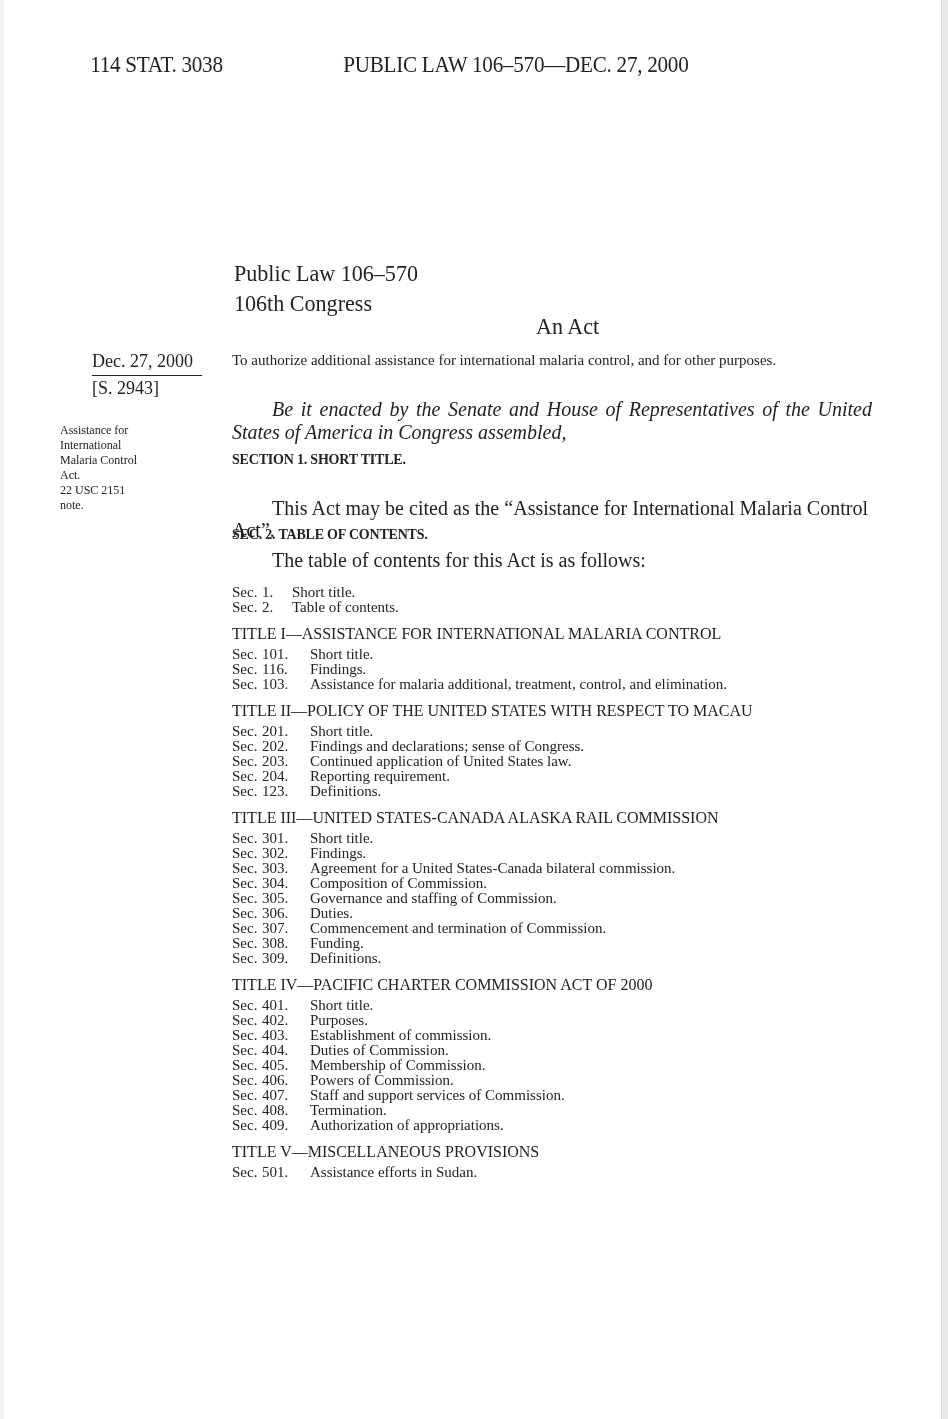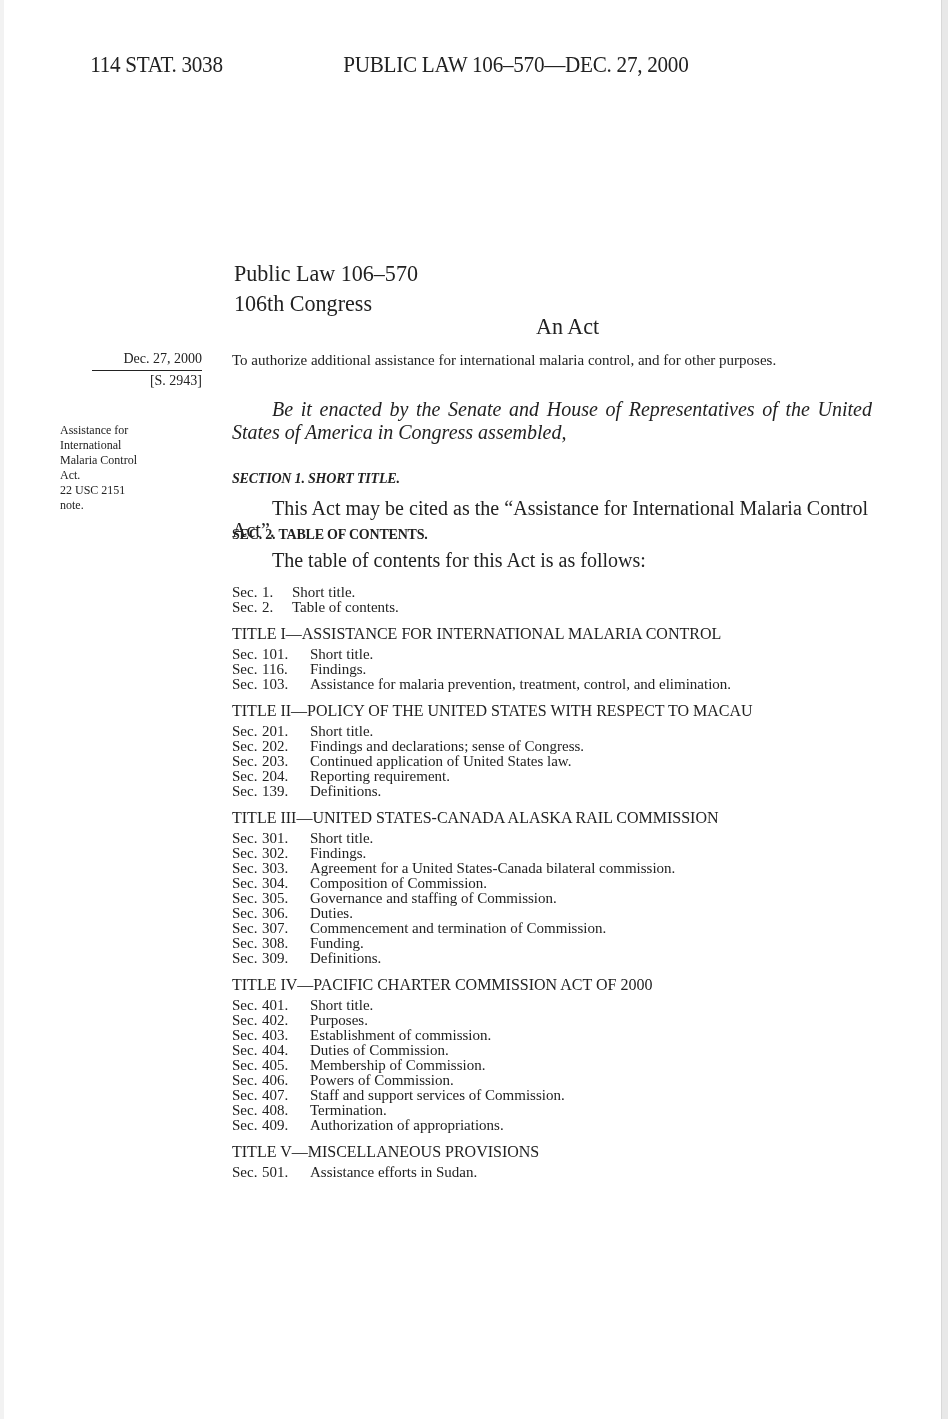--- a/index.html
+++ b/index.html
@@ -7,21 +7,21 @@
       width: 948px; height: 1419px; position: relative; overflow: hidden;
       font-family: "Liberation Serif", "DejaVu Serif", serif; color: #222;
     }
     .edge-right { position: absolute; top: 0; right: 0; width: 6px; height: 1419px; background: #e8e8e8; border-left: 1px solid #d8d8d8; }
     .edge-left { position: absolute; top: 0; left: 0; width: 4px; height: 1419px; background: #f2f2f2; }
     .running-head { position: absolute; top: 52px; left: 0; width: 948px; height: 30px; font-size: 23px; letter-spacing: -0.3px; transform: scaleX(0.92); transform-origin: left; }
     .rh-stat { position: absolute; left: 98px; }
     .rh-law { position: absolute; left: 373px; }
     .law-title { position: absolute; left: 234px; top: 258px; font-size: 24px; line-height: 30px; transform: scaleX(0.92); transform-origin: left; }
     .act-heading { position: absolute; left: 536px; top: 313px; font-size: 24px; transform: scaleX(0.92); transform-origin: left; }
-    .margin-date { position: absolute; left: 92px; top: 351px; width: 110px; text-align: right; font-size: 14px; }
+    .margin-date { position: absolute; left: 92px; top: 351px; width: 110px; text-align: left; font-size: 18px; }
     .margin-date .d1 { border-bottom: 1px solid #222; padding-bottom: 3px; }
     .margin-date .d2 { padding-top: 2px; }
     .purpose { position: absolute; left: 232px; top: 351px; width: 636px; text-align: left; font-size: 15px; line-height: 18px; }
     .margin-note { position: absolute; left: 60px; top: 423px; width: 160px; font-size: 12px; line-height: 15px; }
     .enacting { position: absolute; left: 232px; top: 398px; width: 640px; font-size: 20px; font-style: italic; line-height: 23px; text-indent: 40px; text-align: justify; }
     .sec-head { position: absolute; left: 232px; font-size: 14px; font-weight: bold; letter-spacing: -0.2px; }
     .body-para { position: absolute; left: 232px; width: 636px; font-size: 20px; line-height: 22px; text-indent: 40px; text-align: justify; }
     .toc { position: absolute; left: 232px; width: 640px; font-size: 15px; }
     .toc-row { height: 15px; line-height: 15px; white-space: nowrap; }
     .toc-row .s { display: inline-block; width: 30px; }
@@ -58,41 +58,41 @@
   <div>Assistance for</div>
   <div>International</div>
   <div>Malaria Control</div>
   <div>Act.</div>
   <div>22 USC 2151</div>
   <div>note.</div>
 </div>
 
 <div class="enacting">Be it enacted by the Senate and House of Representatives of the United States of America in Congress assembled,</div>
 
-<div class="sec-head" style="top:471px;font-style:italic;">SECTION 1. SHORT TITLE.</div>
+<div class="sec-head" style="top:452px;">SECTION 1. SHORT TITLE.</div>
 <div class="body-para" style="top:475px;margin-top:22px;">This Act may be cited as the “Assistance for International Malaria Control Act”.</div>
 
 <div class="sec-head" style="top:527px;">SEC. 2. TABLE OF CONTENTS.</div>
 <div class="body-para" style="top:549px;">The table of contents for this Act is as follows:</div>
 
 <div class="toc" style="top:585px;">
   <div class="toc-row"><span class="s">Sec.</span><span class="n short">1.</span><span>Short title.</span></div>
   <div class="toc-row"><span class="s">Sec.</span><span class="n short">2.</span><span>Table of contents.</span></div>
 
   <div class="toc-title">TITLE I—ASSISTANCE FOR INTERNATIONAL MALARIA CONTROL</div>
   <div class="toc-row"><span class="s">Sec.</span><span class="n">101.</span><span>Short title.</span></div>
   <div class="toc-row"><span class="s">Sec.</span><span class="n">116.</span><span>Findings.</span></div>
-  <div class="toc-row"><span class="s">Sec.</span><span class="n">103.</span><span>Assistance for malaria prevention, treatment, control, and elimination.</span></div>
+  <div class="toc-row"><span class="s">Sec.</span><span class="n">103.</span><span>Assistance for malaria additional, treatment, control, and elimination.</span></div>
 
   <div class="toc-title">TITLE II—POLICY OF THE UNITED STATES WITH RESPECT TO MACAU</div>
   <div class="toc-row"><span class="s">Sec.</span><span class="n">201.</span><span>Short title.</span></div>
   <div class="toc-row"><span class="s">Sec.</span><span class="n">202.</span><span>Findings and declarations; sense of Congress.</span></div>
   <div class="toc-row"><span class="s">Sec.</span><span class="n">203.</span><span>Continued application of United States law.</span></div>
   <div class="toc-row"><span class="s">Sec.</span><span class="n">204.</span><span>Reporting requirement.</span></div>
-  <div class="toc-row"><span class="s">Sec.</span><span class="n">139.</span><span>Definitions.</span></div>
+  <div class="toc-row"><span class="s">Sec.</span><span class="n">123.</span><span>Definitions.</span></div>
 
   <div class="toc-title">TITLE III—UNITED STATES-CANADA ALASKA RAIL COMMISSION</div>
   <div class="toc-row"><span class="s">Sec.</span><span class="n">301.</span><span>Short title.</span></div>
   <div class="toc-row"><span class="s">Sec.</span><span class="n">302.</span><span>Findings.</span></div>
   <div class="toc-row"><span class="s">Sec.</span><span class="n">303.</span><span>Agreement for a United States-Canada bilateral commission.</span></div>
   <div class="toc-row"><span class="s">Sec.</span><span class="n">304.</span><span>Composition of Commission.</span></div>
   <div class="toc-row"><span class="s">Sec.</span><span class="n">305.</span><span>Governance and staffing of Commission.</span></div>
   <div class="toc-row"><span class="s">Sec.</span><span class="n">306.</span><span>Duties.</span></div>
   <div class="toc-row"><span class="s">Sec.</span><span class="n">307.</span><span>Commencement and termination of Commission.</span></div>
   <div class="toc-row"><span class="s">Sec.</span><span class="n">308.</span><span>Funding.</span></div>

